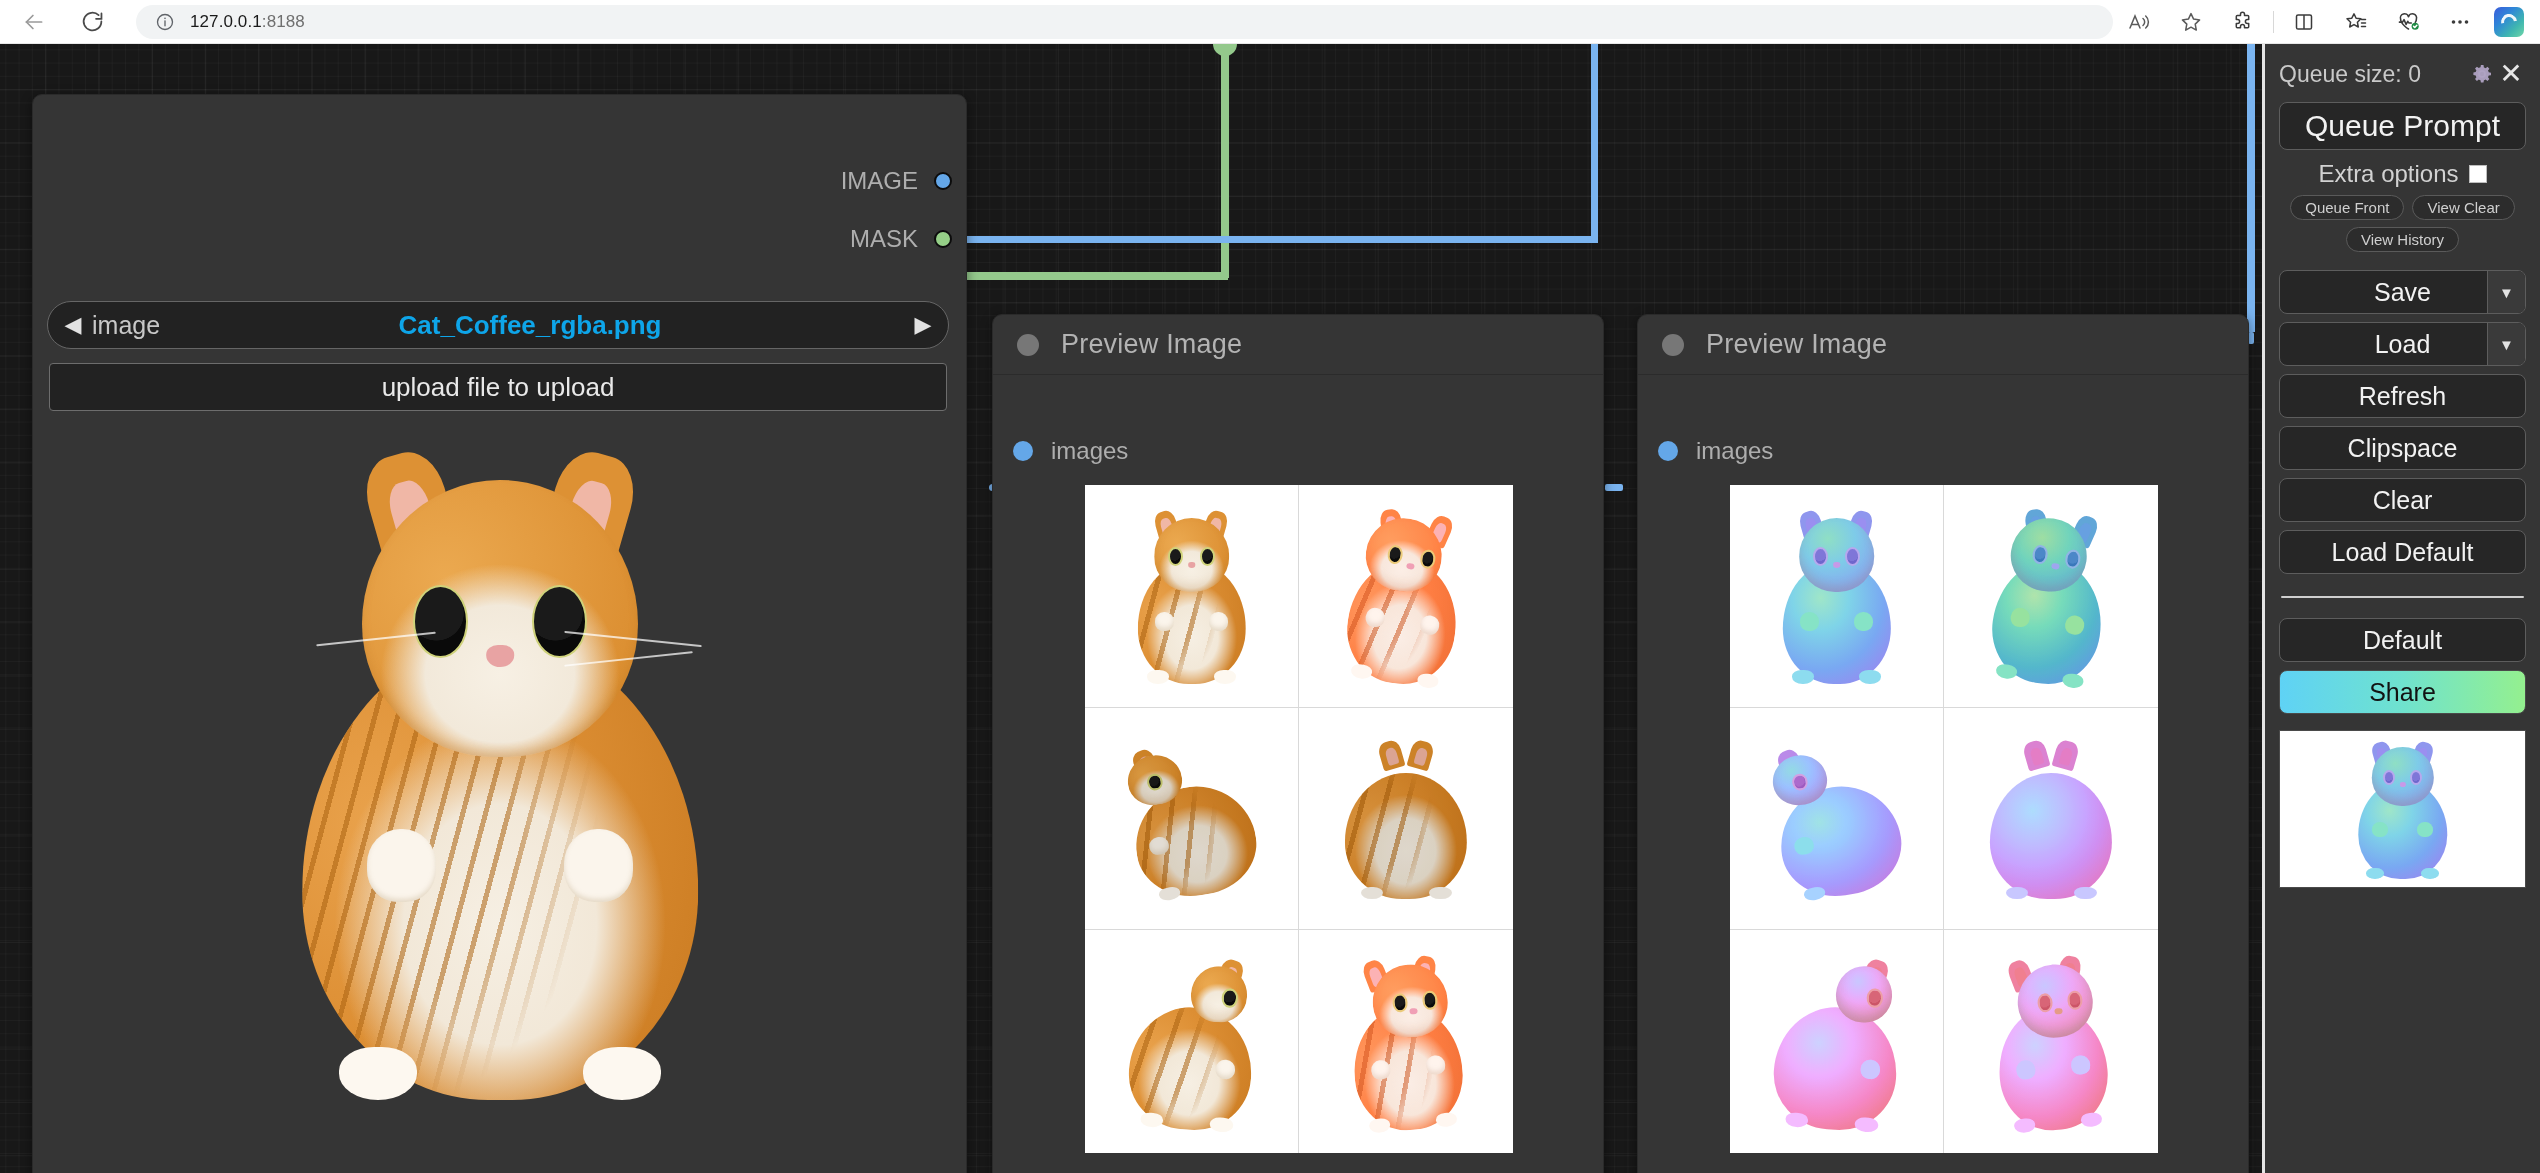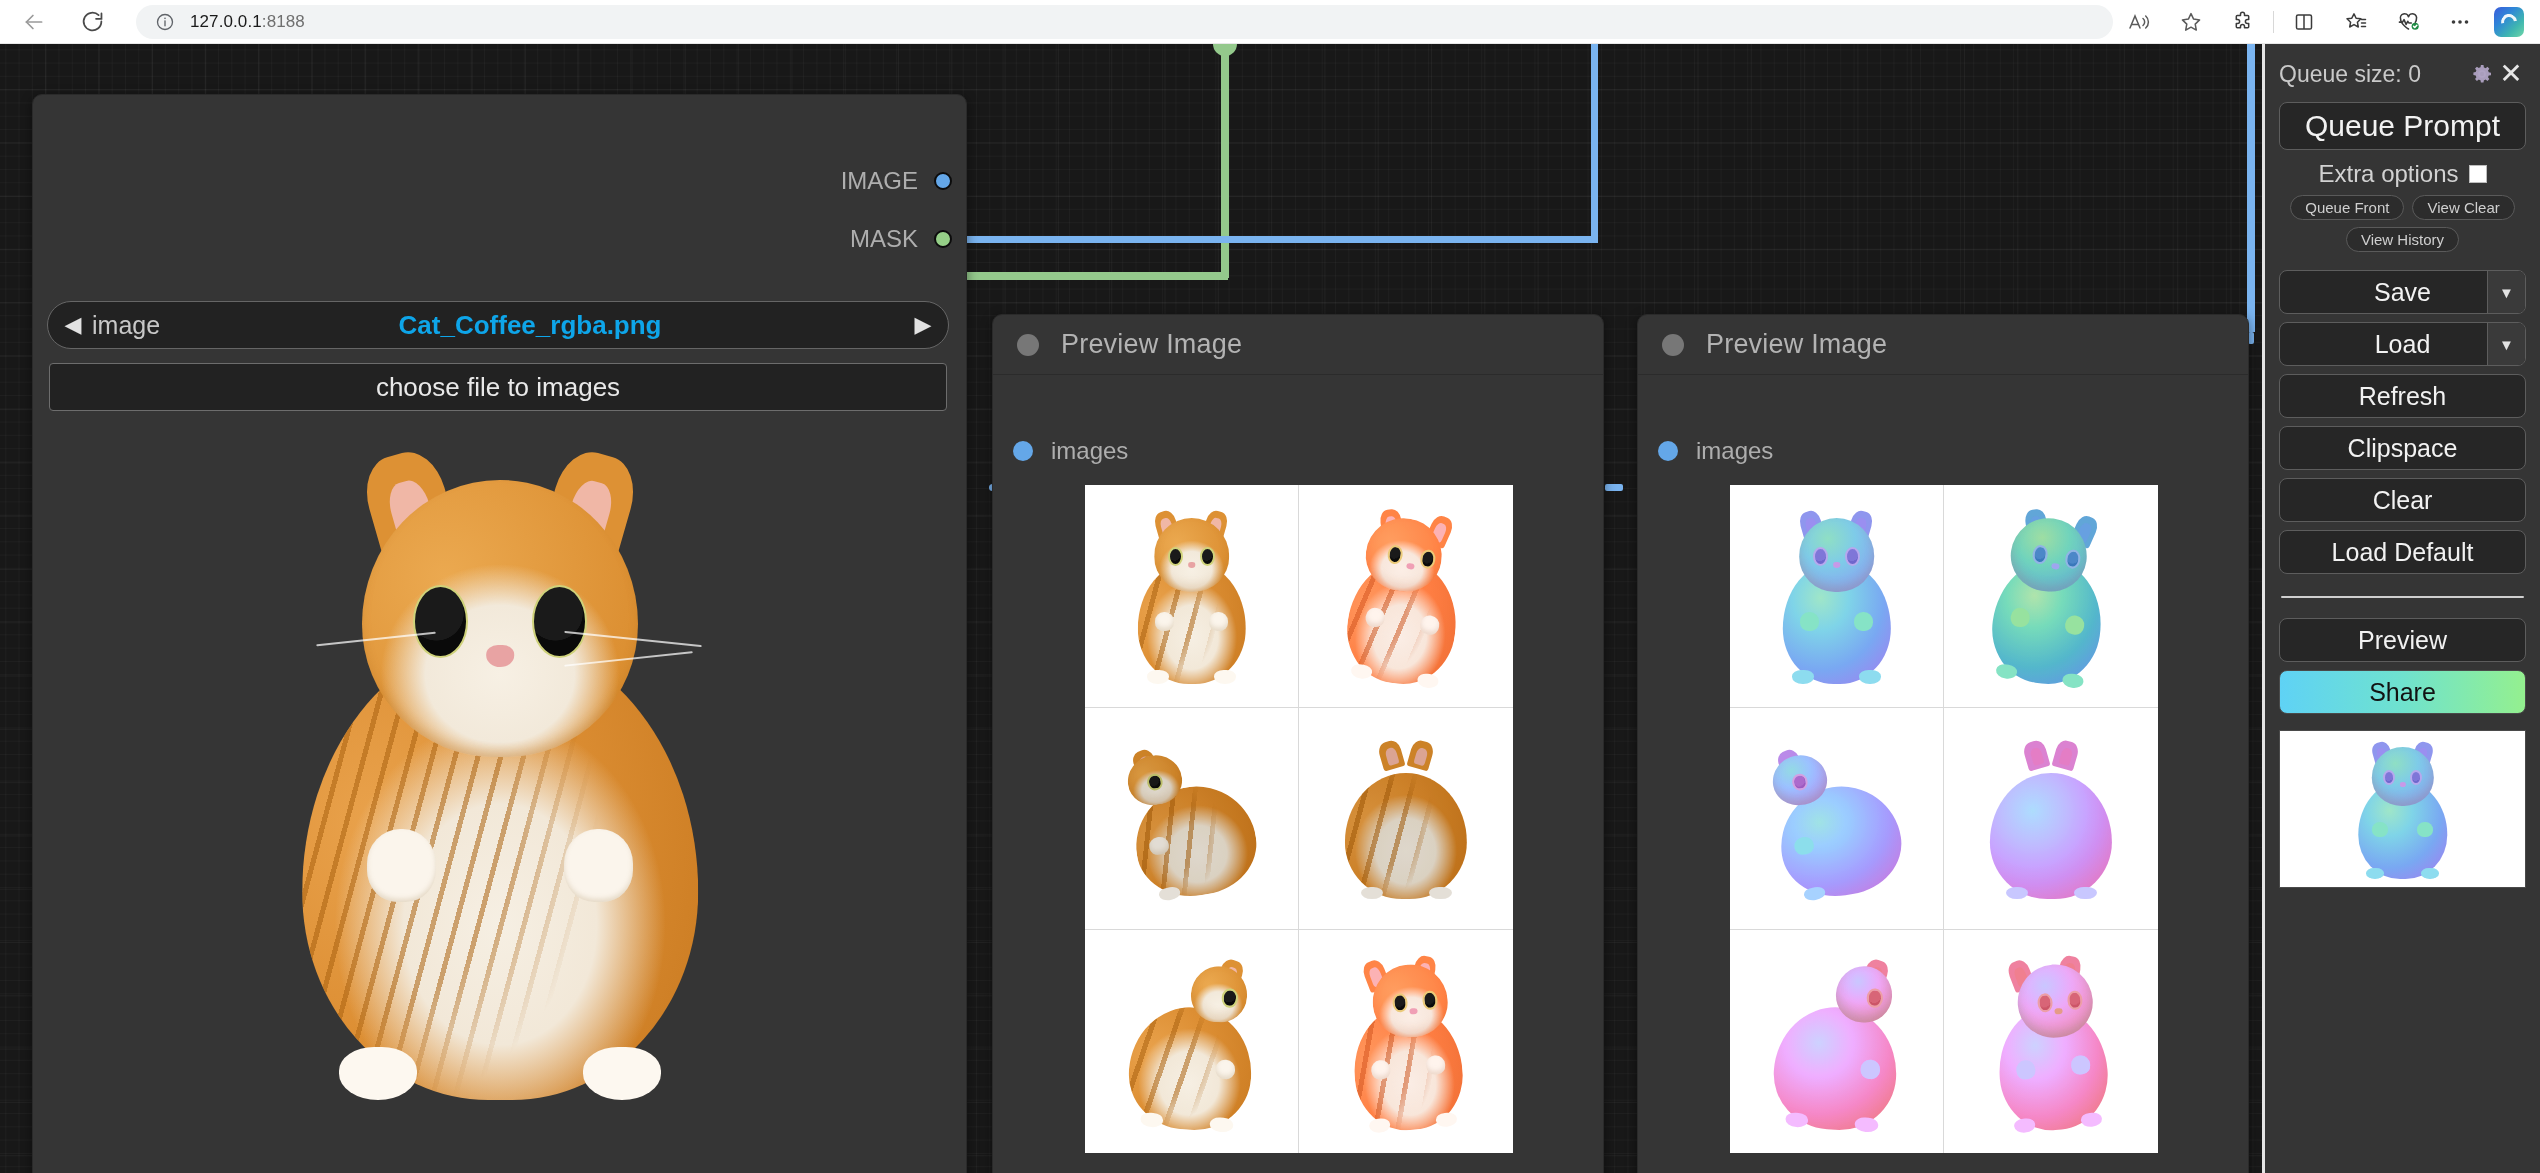--- a/index.html
+++ b/index.html
@@ -423,21 +423,21 @@
         <span class="slot-dot mask"></span>
       </div>
 
       <div class="widget-combo" style="left:14px; top:206px; width:902px;">
         <span class="combo-arrow">◀</span>
         <span class="combo-name">image</span>
         <span class="combo-value">Cat_Coffee_rgba.png</span>
         <span class="combo-arrow">▶</span>
       </div>
 
-      <div class="widget-button" style="left:16px; top:268px; width:898px;">choose file to images</div>
+      <div class="widget-button" style="left:16px; top:268px; width:898px;">upload file to upload</div>
 
       <div class="node-image" style="left:18px; top:330px; width:898px; height:690px;">
         <div class="cat" style="width:460px; height:660px; left:50%; top:50%;">
           <span class="ear l"></span>
           <span class="ear r"></span>
           <span class="body"></span>
           <span class="stripes"></span>
           <span class="head"></span>
           <span class="eye l"></span>
           <span class="eye r"></span>
@@ -678,21 +678,21 @@
     <span>Load</span>
     <span class="caret">▼</span>
   </div>
   <div class="menu-btn">Refresh</div>
   <div class="menu-btn">Clipspace</div>
   <div class="menu-btn">Clear</div>
   <div class="menu-btn">Load Default</div>
 
   <div id="menu-divider"></div>
 
-  <div class="menu-btn">Preview</div>
+  <div class="menu-btn">Default</div>
   <div class="menu-btn" id="share-button">Share</div>
 
   <div id="sidebar-thumbnail">
     <div class="cat normalmap hue1" style="width:104px;height:140px;">
       <span class="ear l"></span>
       <span class="ear r"></span>
       <span class="body"></span>
       <span class="head"></span>
       <span class="eye l"></span>
       <span class="eye r"></span>

